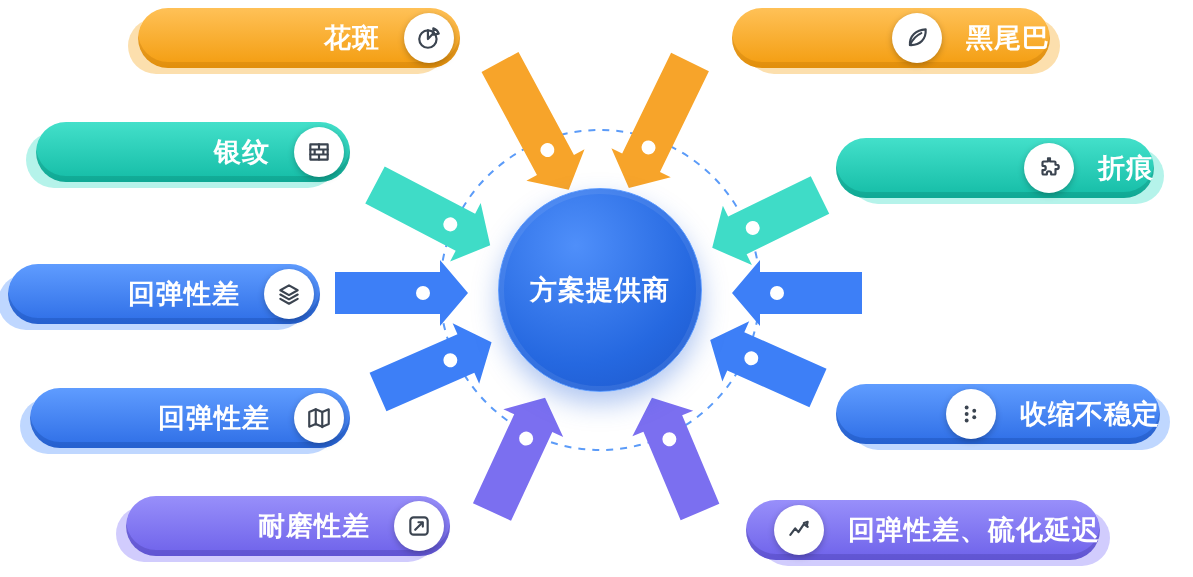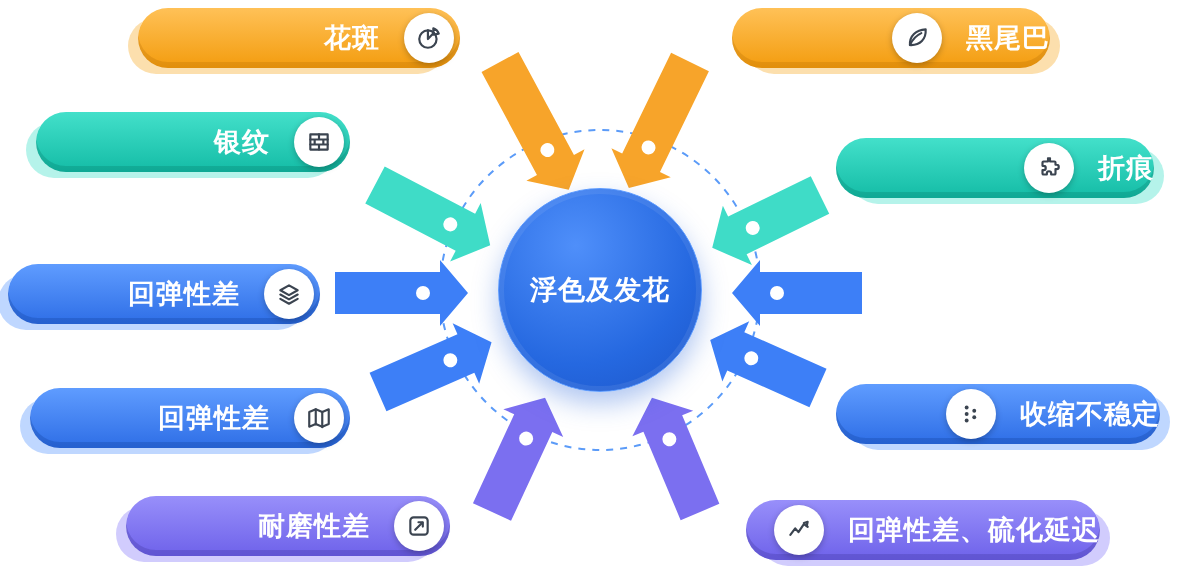--- a/index.html
+++ b/index.html
@@ -52,21 +52,21 @@
   .blue.left {box-shadow:-12px 8px 0 -2px rgba(95,156,255,.40), inset 0 -6px 0 rgba(16,61,150,.28)}
   .blue.right{box-shadow: 12px 8px 0 -2px rgba(95,156,255,.40), inset 0 -6px 0 rgba(16,61,150,.28)}
 
   .purple{background:linear-gradient(180deg,#988ffa,#6e62ea)}
   .purple.left {box-shadow:-12px 8px 0 -2px rgba(152,143,250,.45), inset 0 -6px 0 rgba(62,49,150,.28)}
   .purple.right{box-shadow: 12px 8px 0 -2px rgba(152,143,250,.45), inset 0 -6px 0 rgba(62,49,150,.28)}
 
   
   .p0{left:138px;top:8px;width:322px}
   .p1{left:732px;top:8px;width:318px}
-  .p2{left:36px;top:112px;width:314px}
+  .p2{left:36px;top:122px;width:314px}
   .p3{left:836px;top:138px;width:318px}
   .p4{left:8px;top:264px;width:312px}
   .p5{left:874px;top:264px;width:319px}
   .p6{left:30px;top:388px;width:320px}
   .p7{left:836px;top:384px;width:324px}
   .p8{left:126px;top:496px;width:324px}
   .p9{left:746px;top:500px;width:354px}
 </style>
 </head>
 <body>
@@ -112,21 +112,21 @@
       <path d="M0 -21 L98 -21 L98 -33 L126 0 L98 33 L98 21 L0 21 Z" fill="#7B6FF0"></path>
       <circle cx="81" cy="0" r="7" fill="#fff"></circle>
     </g>
     <g transform="translate(700,512) rotate(-112.8)">
       <path d="M0 -21 L96 -21 L96 -33 L124 0 L96 33 L96 21 L0 21 Z" fill="#7B6FF0"></path>
       <circle cx="79" cy="0" r="7" fill="#fff"></circle>
     </g>
   </svg>
 
   <div class="center-node">
-    <div>浮色及发花</div>
+    <div>方案提供商</div>
   </div>
 
   <div class="pill left orange p0">
     <span>花斑</span>
     <span class="badge">
       <svg width="26" height="26" viewBox="0 0 24 24">
         <circle cx="11" cy="13" r="8"></circle>
         <path d="M11 13V5 M11 13l5.5-5.8"></path>
         <path d="M16 3a8 8 0 0 1 5 5l-5 1z"></path>
       </svg>

